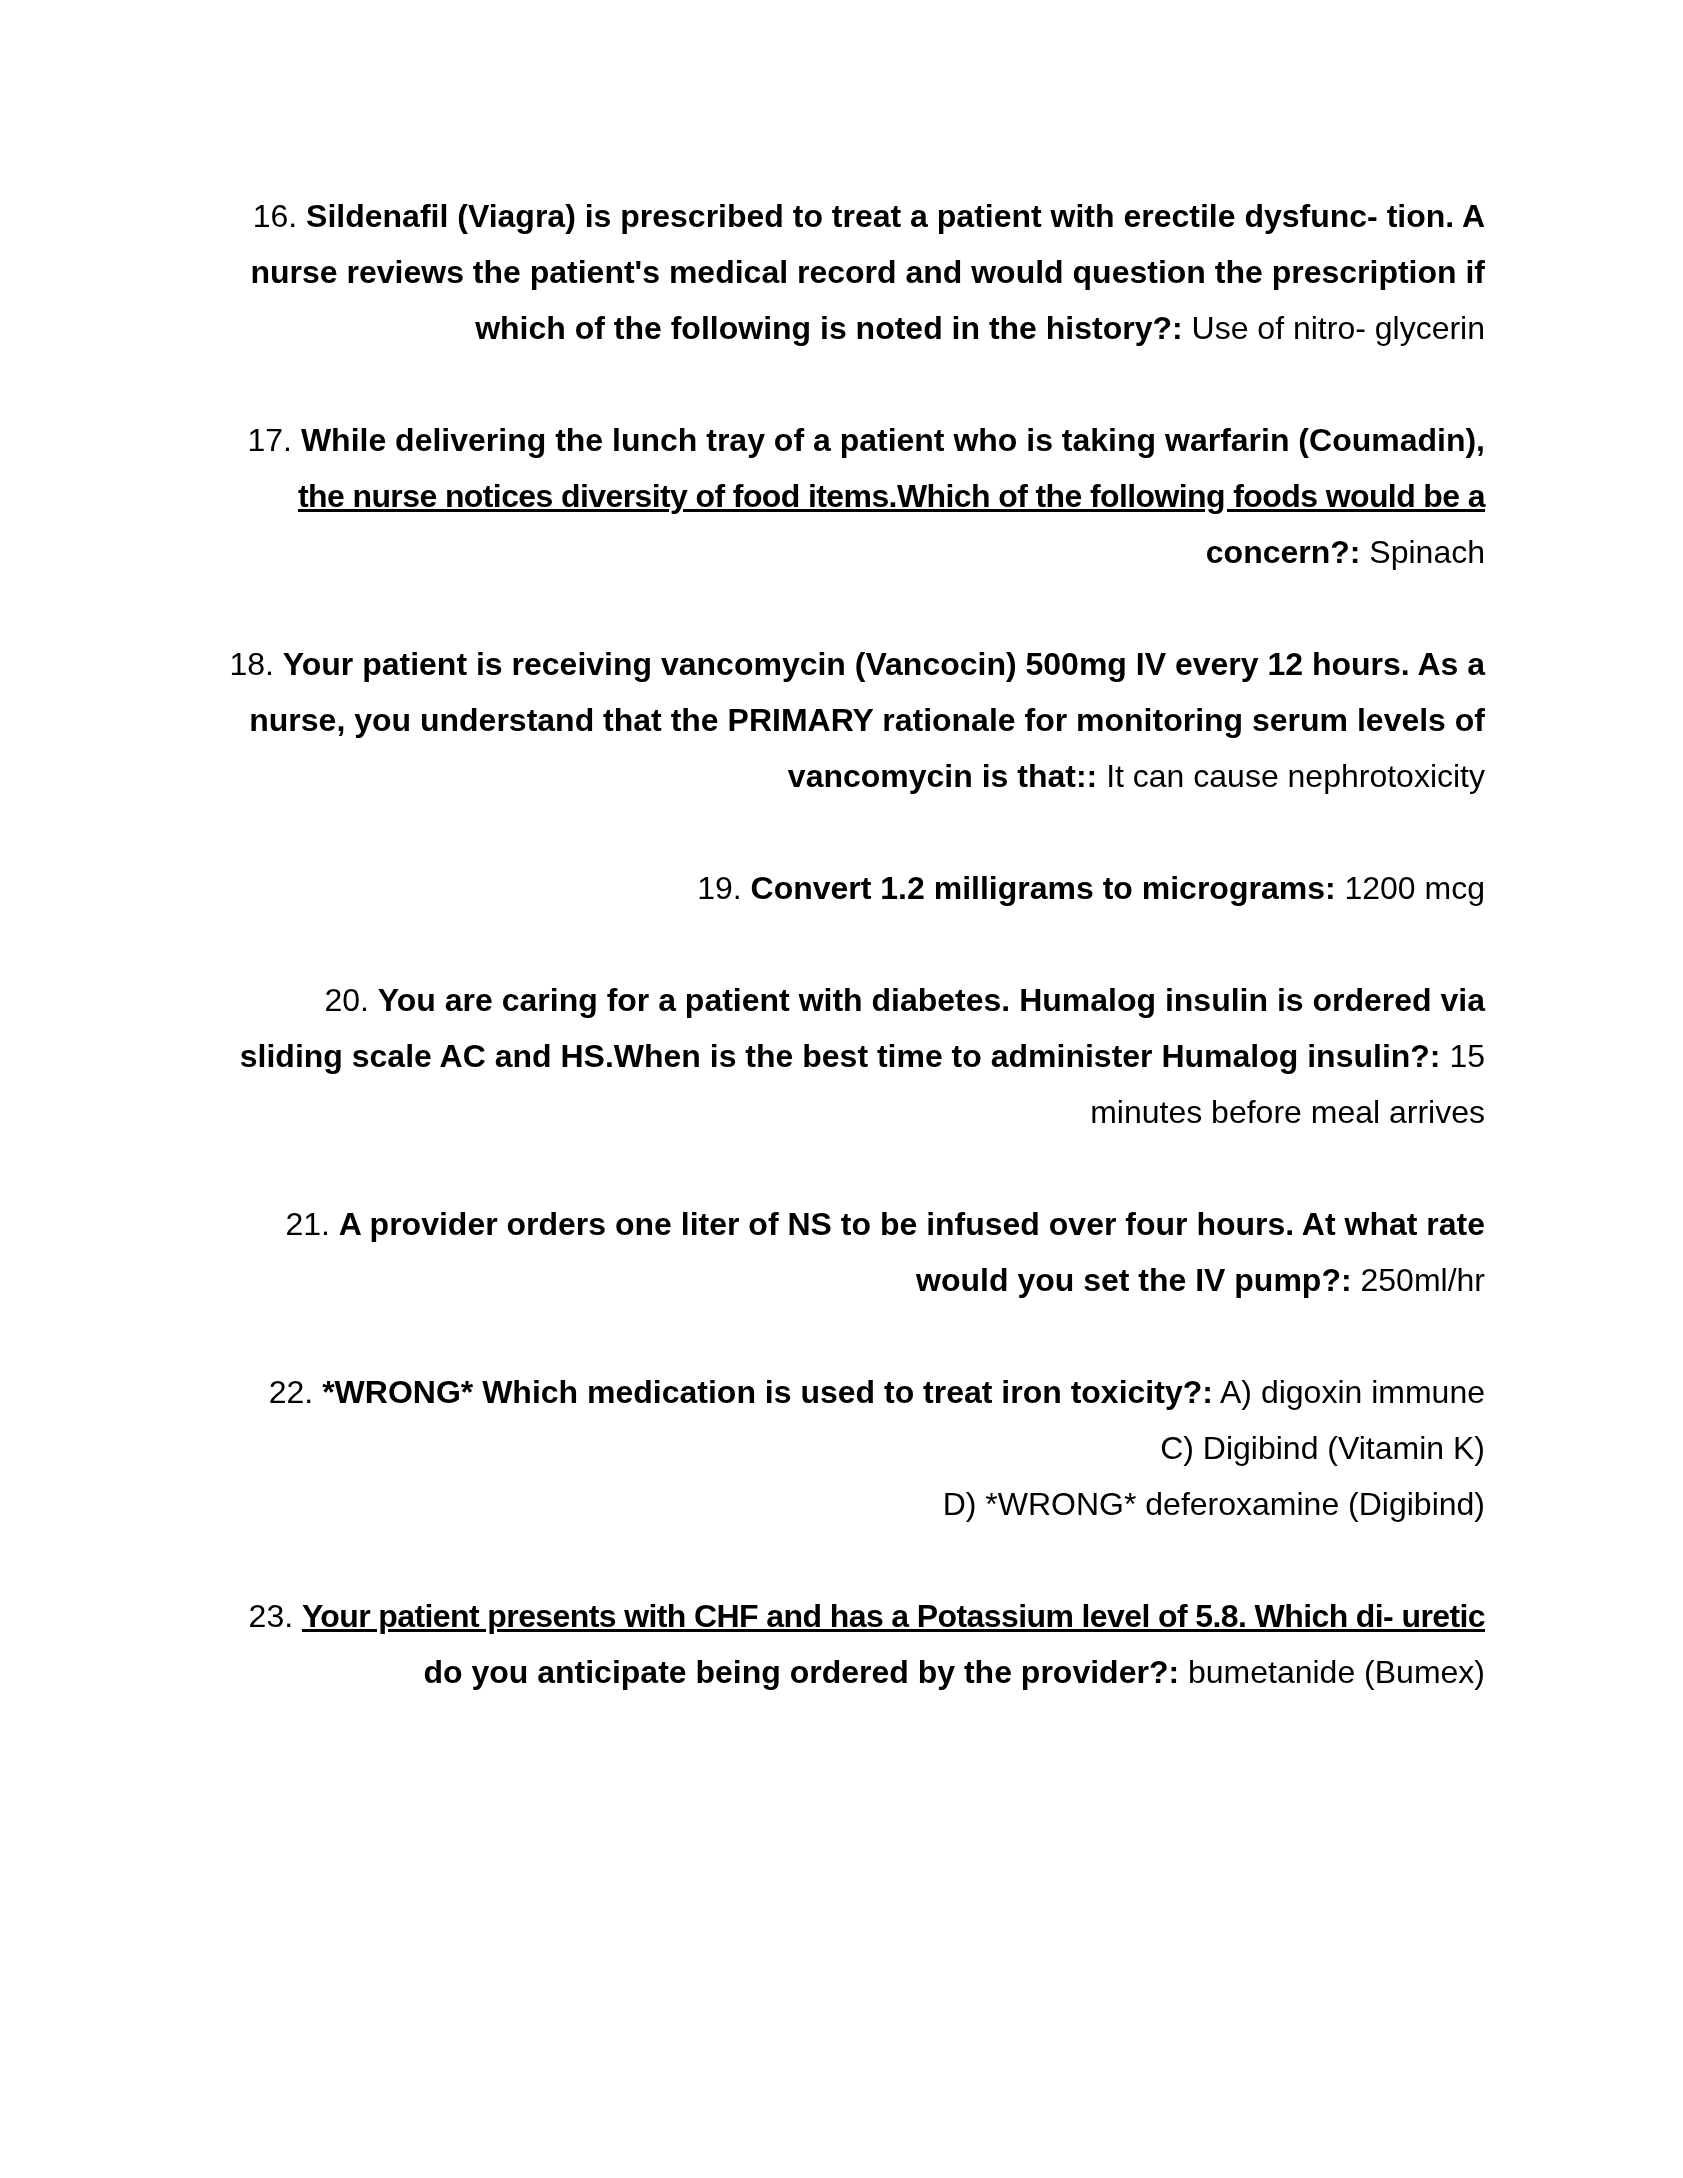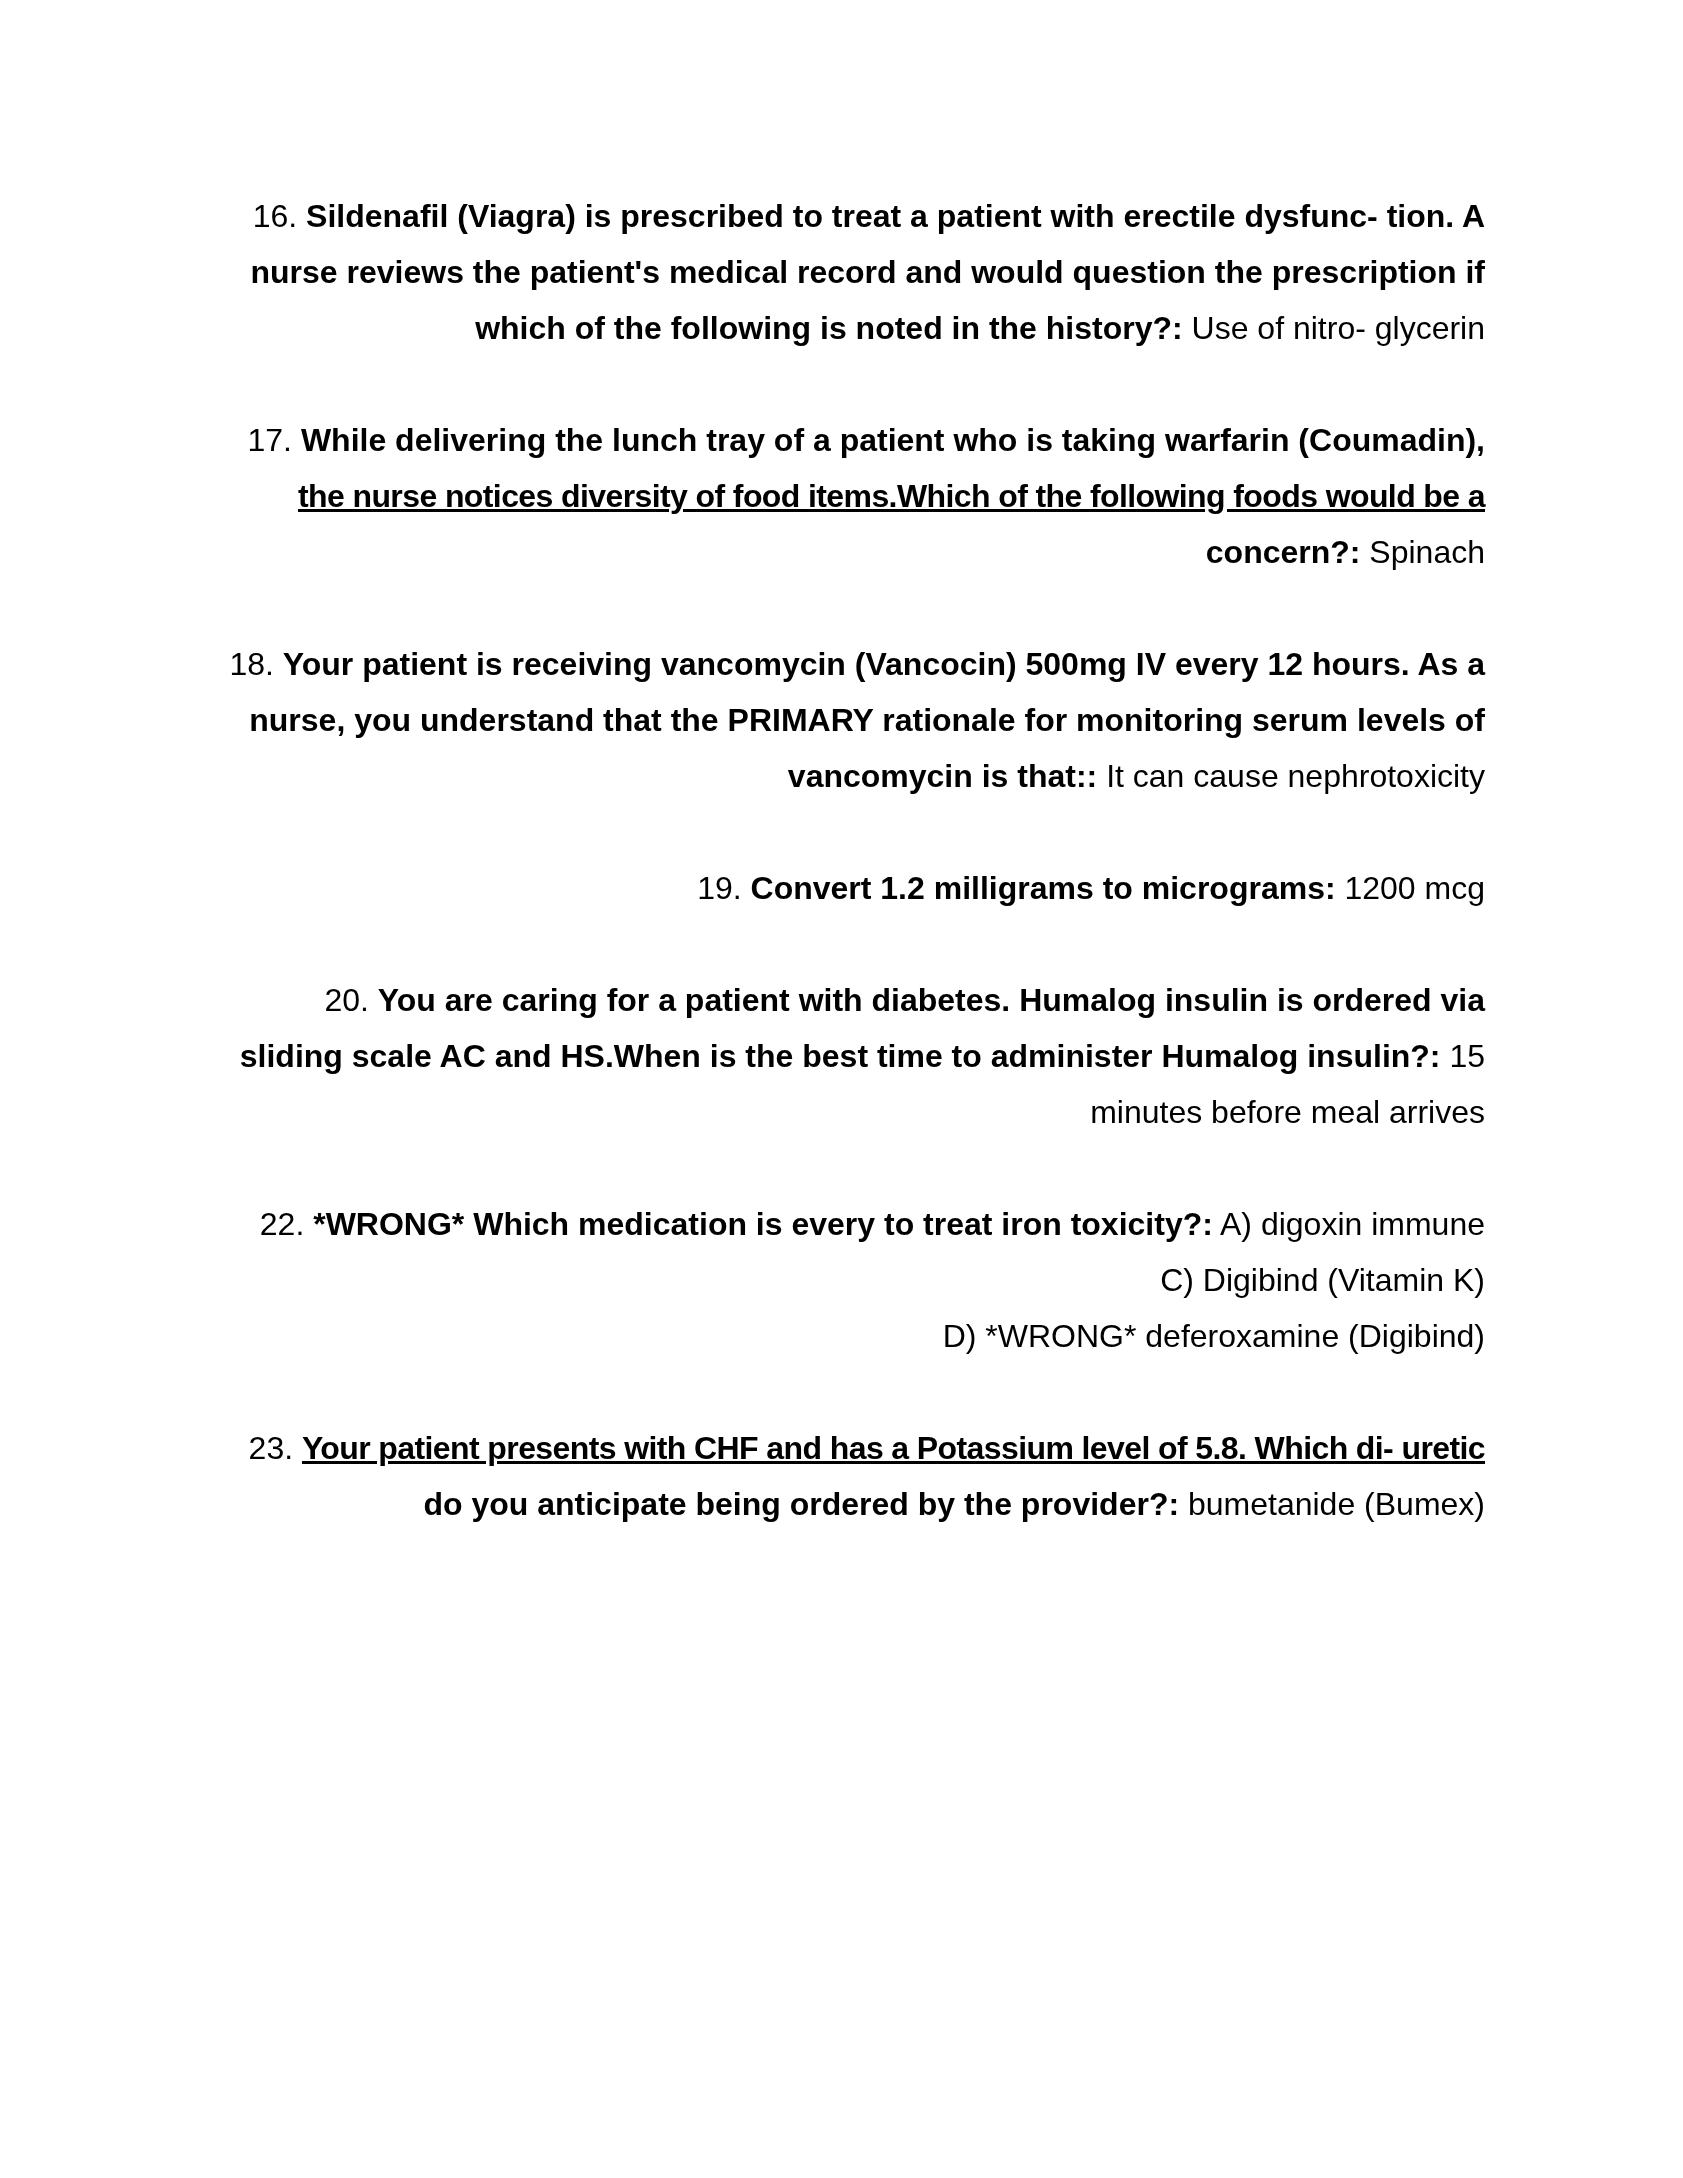--- a/index.html
+++ b/index.html
@@ -78,25 +78,35 @@
     </div>
     <div class="line">
       <span class="q">sliding scale AC and HS.When is the best time to administer Humalog insulin?:</span>
       <span class="a">15</span>
     </div>
     <div class="line">
       <span class="a">minutes before meal arrives</span>
     </div>
   </div>
 
+  <div class="qa">
+    <div class="line">
+      <span class="num">21.</span>
+      <span class="q">A provider orders one liter of NS to be infused over four hours. At what rate</span>
+    </div>
+    <div class="line">
+      <span class="q">would you set the IV pump?:</span>
+      <span class="a">250ml/hr</span>
+    </div>
+  </div>
 
   <div class="qa">
     <div class="line">
       <span class="num">22.</span>
-      <span class="q">*WRONG* Which medication is every to treat iron toxicity?:</span>
+      <span class="q">*WRONG* Which medication is used to treat iron toxicity?:</span>
       <span class="a">A) digoxin immune</span>
     </div>
     <div class="line">
       <span class="a">C) Digibind (Vitamin K)</span>
     </div>
     <div class="line">
       <span class="a">D) *WRONG* deferoxamine (Digibind)</span>
     </div>
   </div>
 

